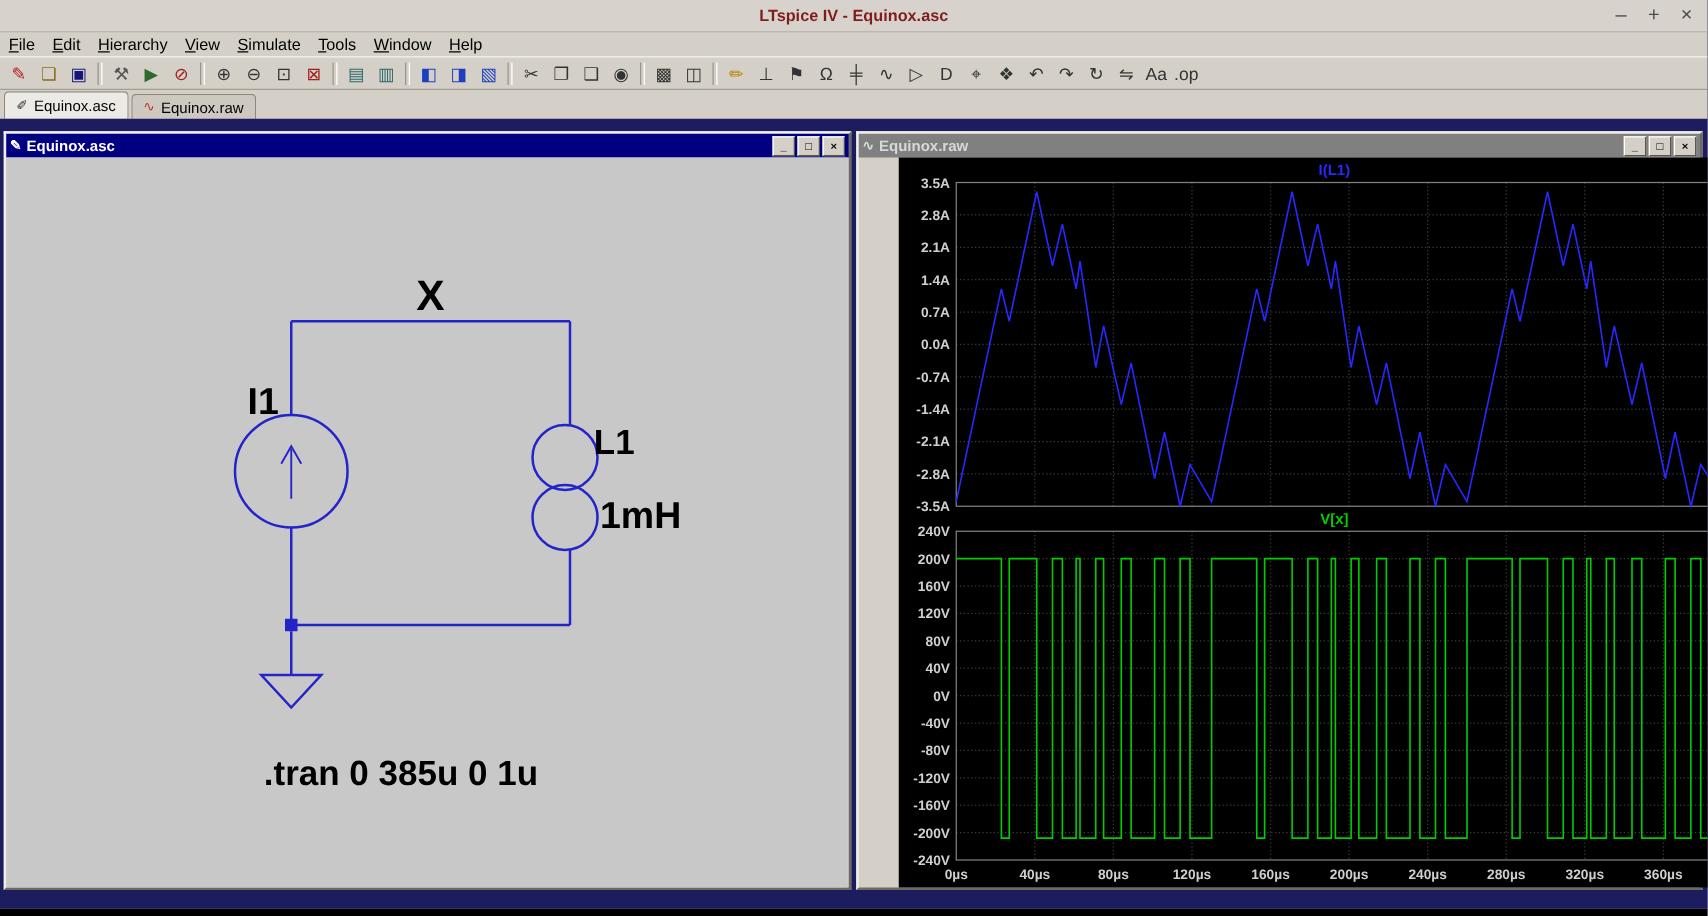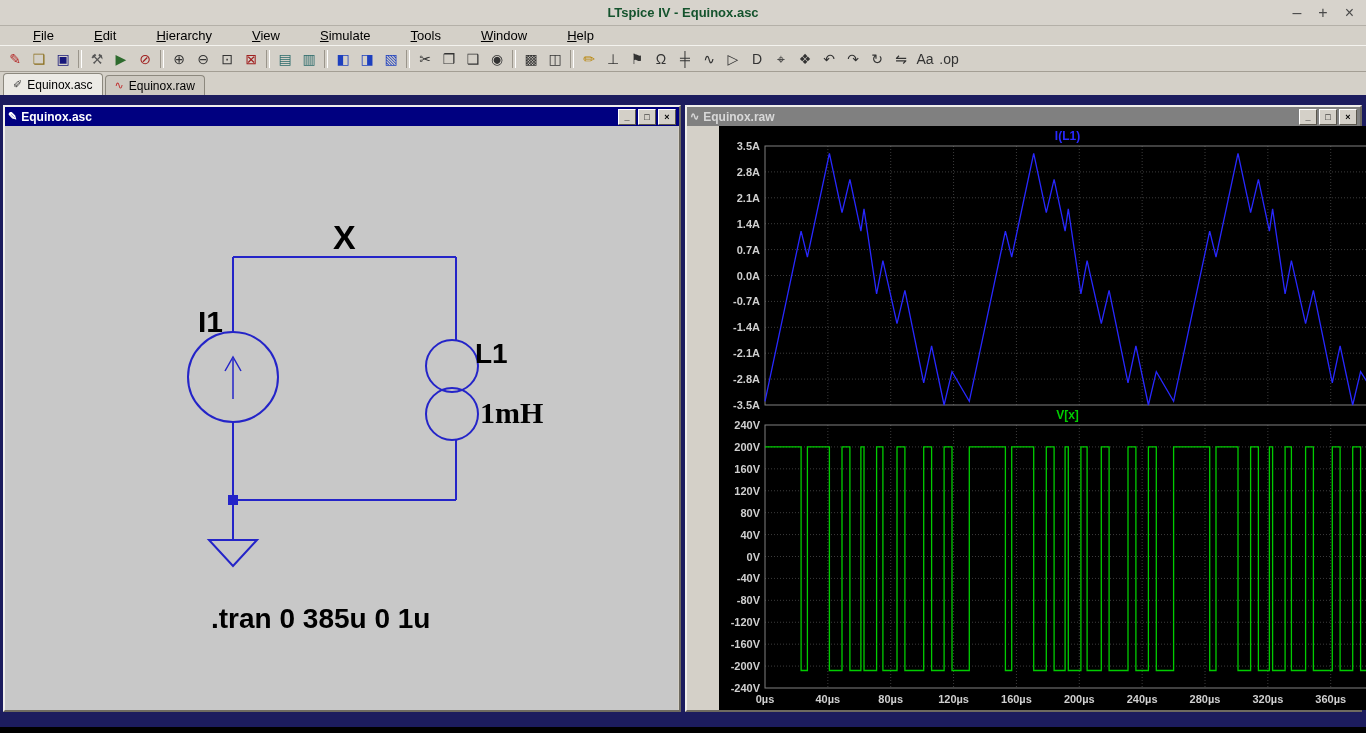--- a/index.html
+++ b/index.html
@@ -2,26 +2,26 @@
 <html style="--wire: #2424c8; --schembg: #c8c8c8;"><head>
 <meta charset="utf-8">
 <style>
   html,body{margin:0;padding:0;}
   body{width:1366px;height:733px;position:relative;overflow:hidden;background:#d4d0c8;
        font-family:"Liberation Sans",sans-serif;-webkit-font-smoothing:antialiased;}
 
   
   #titlebar{position:absolute;left:0;top:0;width:1366px;height:25px;background:#d7d3cc;
             border-bottom:1px solid #b4b0a8;display:flex;align-items:center;justify-content:center;}
-  .tb-title{font-size:13px;font-weight:bold;color:#14532d;}
+  .tb-title{font-size:13px;font-weight:bold;color:#7f1d1d;}
   .tb-ctrls{position:absolute;right:12px;top:0;height:25px;display:flex;gap:17px;align-items:center;
             font-size:16px;color:#4a4a4a;}
   #menubar{position:absolute;top:26px;left:0;width:100%;height:19px;display:flex;align-items:center;
            background:#d4d0c8;font-size:13px;color:#000;}
-  .menu-item{padding:0 7px;cursor:default;margin-left:26px;}
+  .menu-item{padding:0 7px;cursor:default;}
   #toolbar{position:absolute;top:45px;left:0;width:1366px;height:27px;background:#d4d0c8;box-sizing:border-box;
            border-top:1px solid #f4f3ef;border-bottom:1px solid #a39e94;display:flex;align-items:center;padding-left:3px;}
   .tb-btn{min-width:22px;height:22px;display:flex;align-items:center;justify-content:center;
           font-size:14px;padding:0 1px;cursor:default;}
   .tb-btn span{line-height:1;}
   .tb-sep{width:2px;height:18px;border-left:1px solid #9a958b;border-right:1px solid #ffffff;margin:0 3px;}
   #tabbar{position:absolute;top:72px;left:0;width:1366px;height:23px;background:#d4d0c8;box-sizing:border-box;
           display:flex;align-items:flex-end;padding-left:3px;gap:2px;}
   .tab{height:19px;display:flex;align-items:center;gap:5px;padding:0 9px;font-size:12px;background:#cdc9c1;
        border:1px solid #8c887e;border-bottom:none;border-radius:4px 4px 0 0;cursor:default;}
@@ -49,21 +49,21 @@
   #wavebody{background:#000000;margin-left:32px;}
 
   
   .wire{stroke:var(--wire,#2424c8);fill:none;stroke-width:2;}
   .wire-thin{stroke:var(--wire,#2424c8);fill:none;stroke-width:1.5;}
   .node{fill:var(--wire,#2424c8);}
   .slabel{position:absolute;font-weight:bold;color:#000;line-height:1;white-space:nowrap;}
   #lbl-node{left:328px;top:94px;font-size:34px;}
   #lbl-source{left:166px;top:181px;font-size:30px;margin-left:27px;}
   #lbl-ind{left:470px;top:214px;font-size:28px;}
-  #lbl-indval{left:475px;top:272px;font-size:30px;font-family:Liberation Serif, serif;}
+  #lbl-indval{left:475px;top:272px;font-size:30px;}
   #lbl-tran{left:206px;top:479px;font-size:28px;}
 </style>
 </head>
 <body>
 
 <div id="titlebar">
   <div class="tb-title">LTspice IV - Equinox.asc</div>
   <div class="tb-ctrls">
     <span>–</span>
     <span>+</span>

